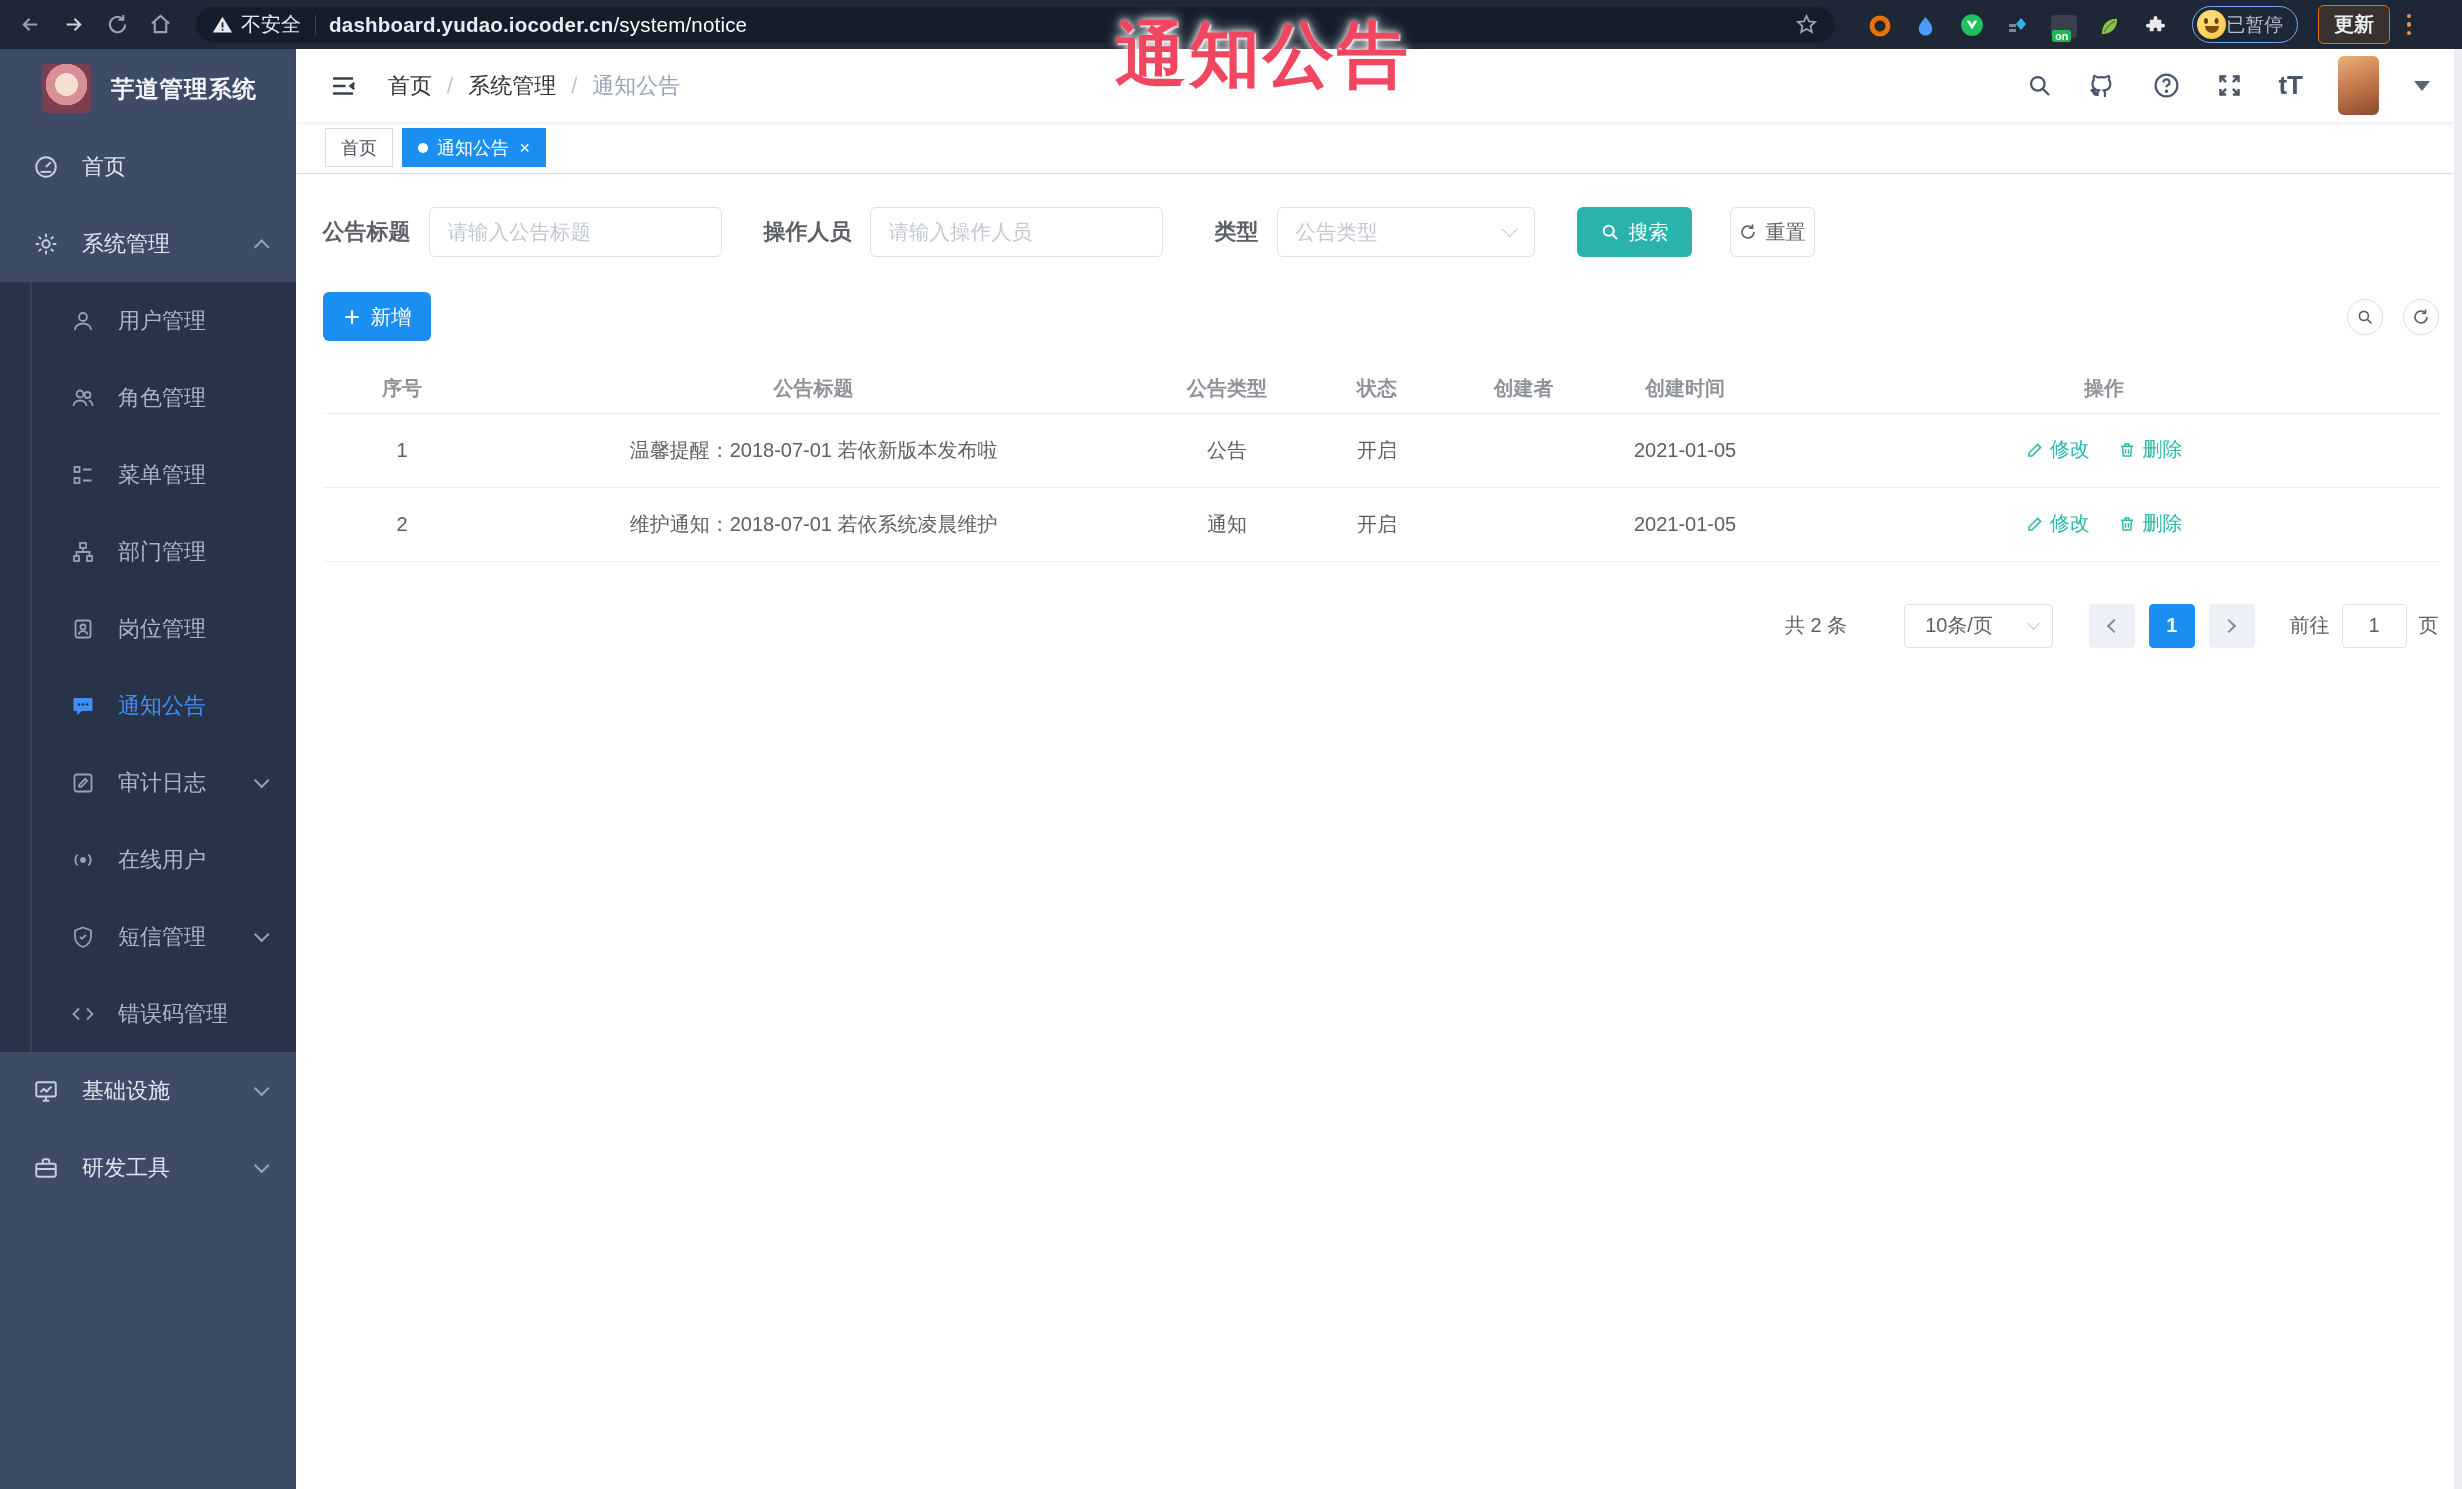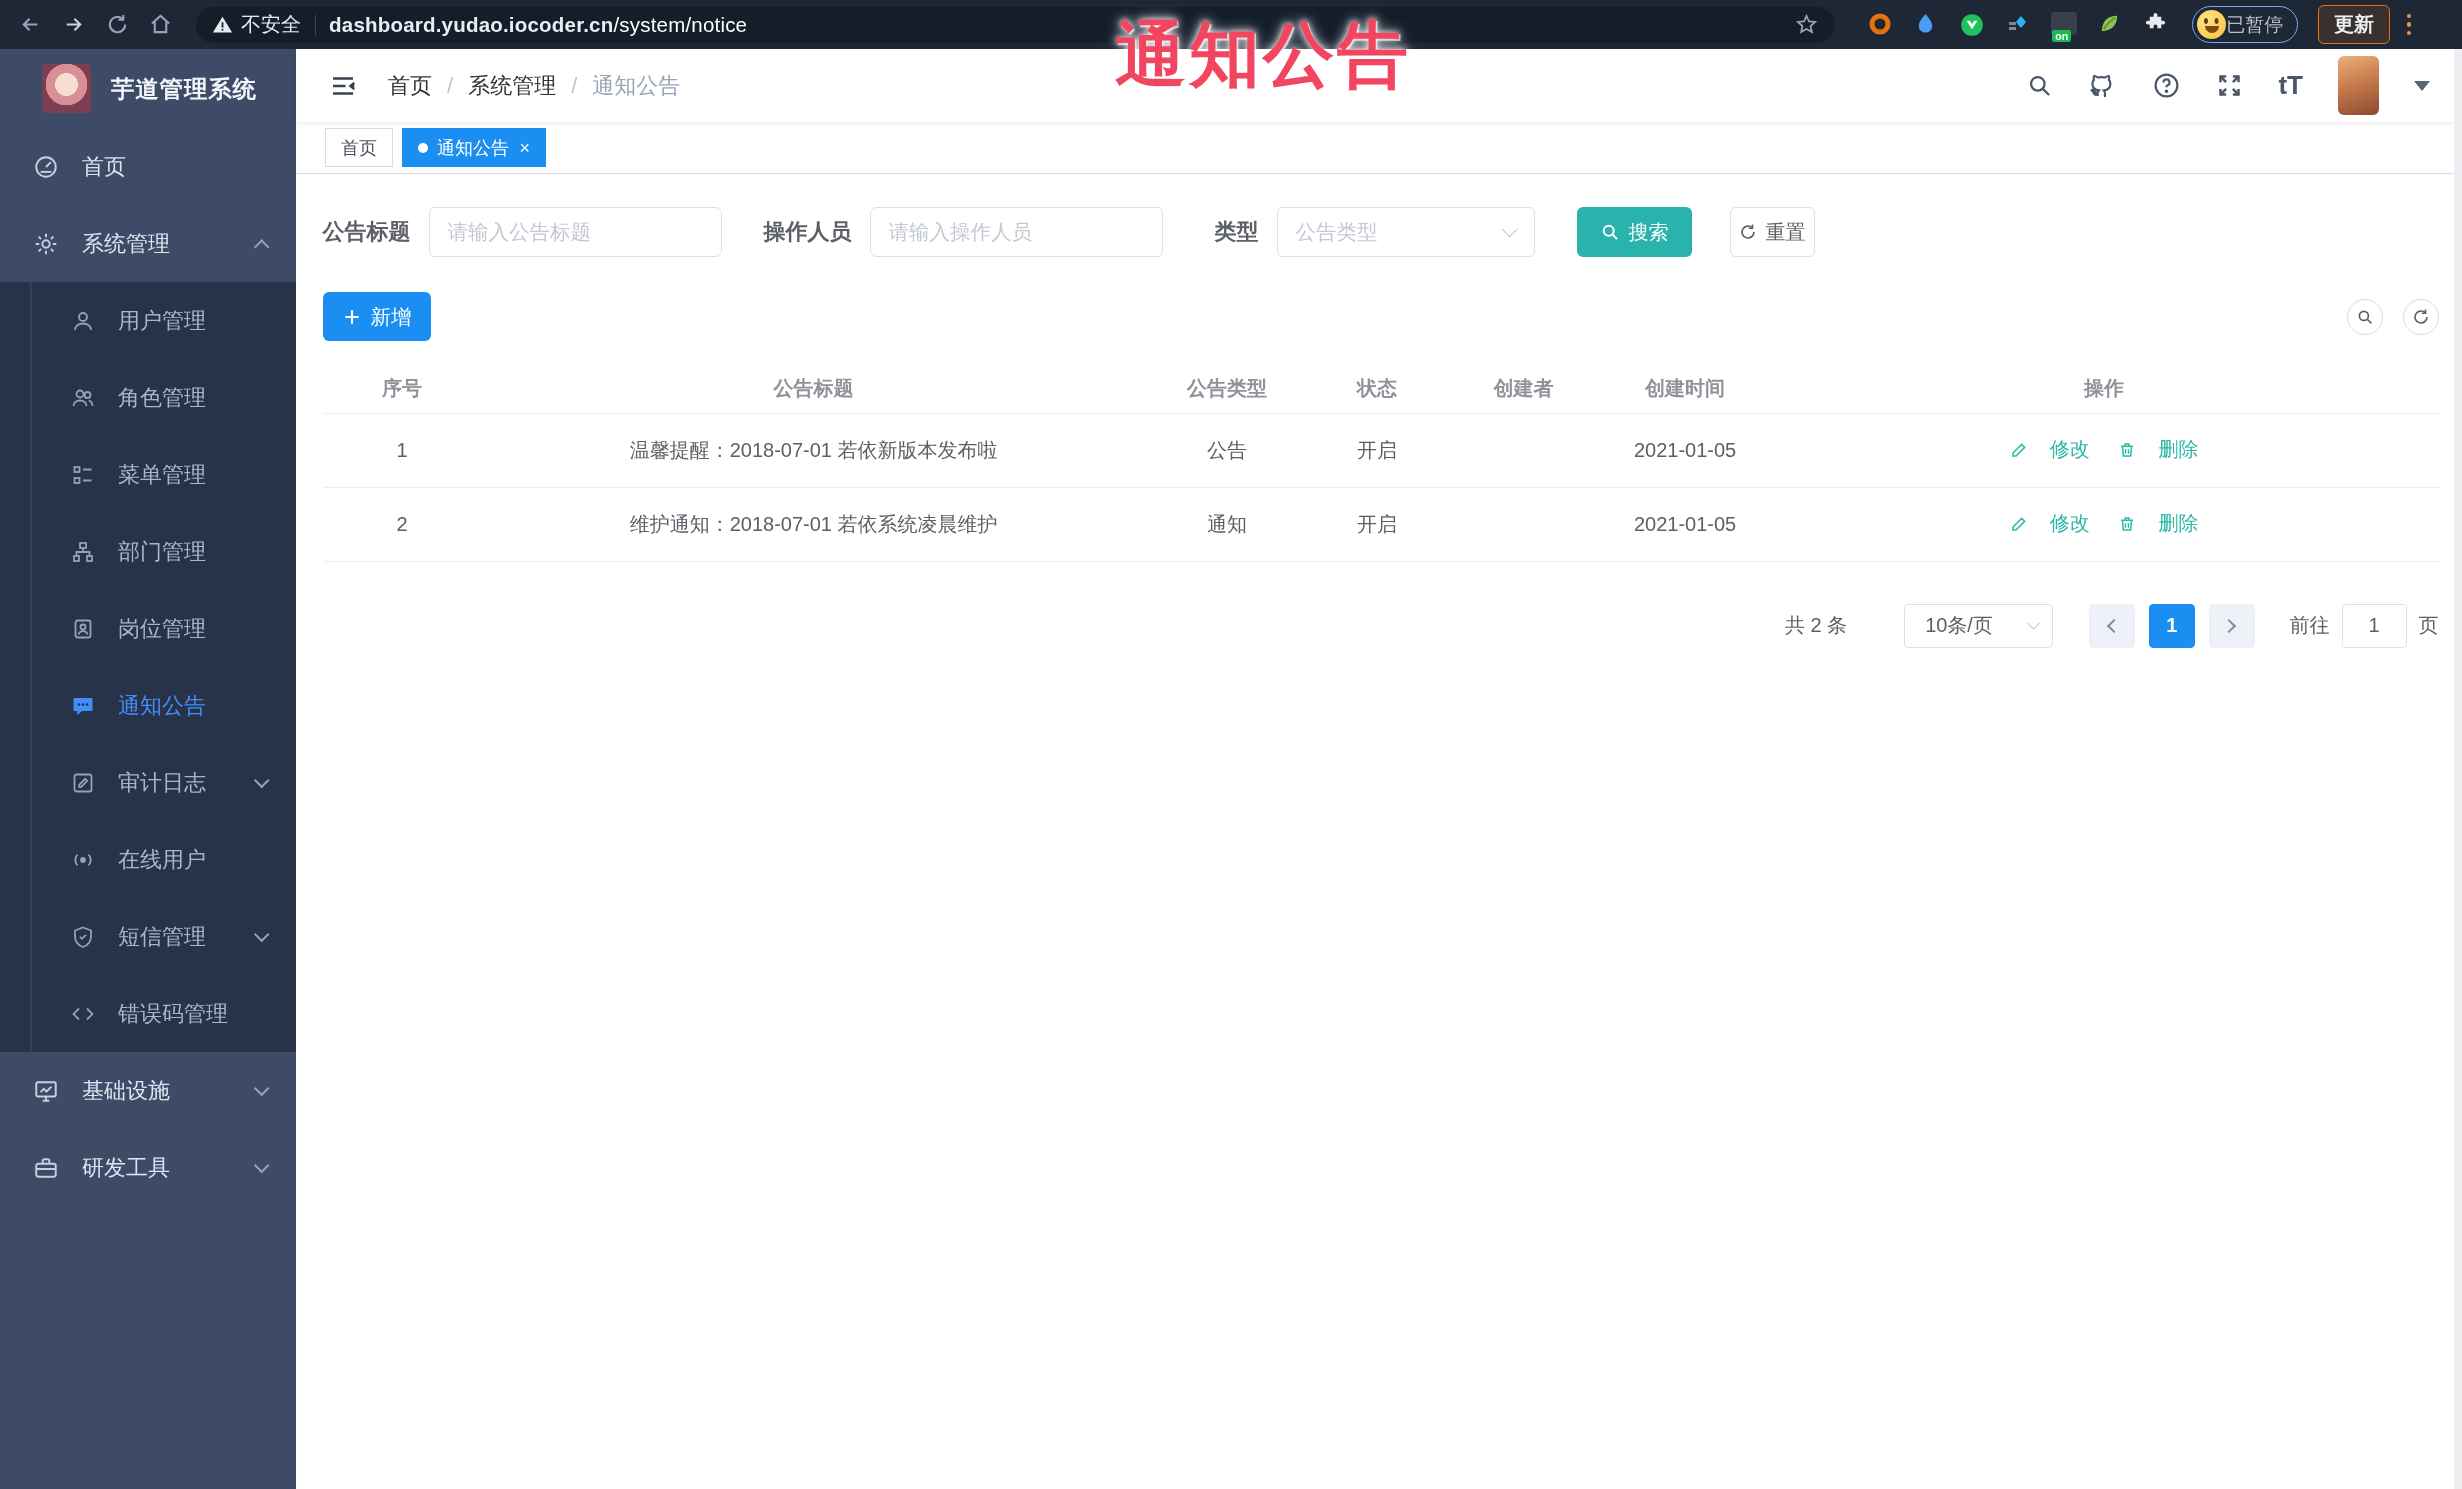--- a/index.html
+++ b/index.html
@@ -14,21 +14,21 @@
   .nav-btn{width:33px;height:33px;display:flex;align-items:center;justify-content:center;color:#98a2b3;margin-right:10.6px;}
   .nav-btn.bright{color:#cdd4df;}
   .url-pill{width:1639px;height:36px;background:#141e2b;border-radius:18px;display:flex;align-items:center;
     padding:0 16.7px;margin-left:7.6px;color:#e8eaf0;}
   .sec-chip{display:flex;align-items:center;gap:7.6px;font-size:20px;color:#e8eaf0;}
   .sec-divider{width:0.8px;height:20px;background:#3a4656;margin:0 13.7px;}
   .url-text{font-size:20.5px;font-weight:700;color:#e9ecf2;letter-spacing:0.2px;}
   .url-path{font-weight:400;color:#ffffff;}
   .url-star{margin-left:auto;color:#9aa4b2;}
   .ext-row{display:flex;align-items:center;gap:20px;margin-left:32px;}
-  .ext{width:26px;height:26px;display:flex;align-items:flex-start;justify-content:center;position:relative;}
+  .ext{width:26px;height:26px;display:flex;align-items:flex-end;justify-content:center;position:relative;}
   .ext-dark{width:26px;height:23px;background:#39404c;border-radius:3.8px;}
   .on-badge{position:absolute;left:1.5px;bottom:-4.6px;background:#1db954;color:#fff;font-size:10.6px;line-height:12px;
     padding:0 3px;border-radius:2.3px;font-weight:700;}
   .paused-pill{display:flex;align-items:center;gap:0;border:1.5px solid #7ea6f4;border-radius:758px;
     padding:3px 13.7px 3px 4.6px;margin-left:23px;color:#b7bec9;font-size:19px;}
   .emoji-face{width:29px;height:29px;border-radius:50%;background:radial-gradient(circle at 35% 30%,#ffe082,#fdd05a 60%,#f6b93c);position:relative;}
   .emoji-face::before{content:"";position:absolute;left:6.8px;top:8.3px;width:3.8px;height:5.3px;border-radius:50%;background:#5d4016;box-shadow:10.6px 0 0 #5d4016;}
   .emoji-face::after{content:"";position:absolute;left:7.6px;top:16px;width:13.7px;height:6.8px;border-radius:0 0 13.7px 13.7px;background:#7a4a12;}
   .update-pill{display:flex;align-items:center;margin-left:20px;border:1.5px solid #e8710a;background:rgba(232,113,10,.14);
     border-radius:6px;padding:4.6px 15px;color:#eceff3;font-size:20px;font-weight:700;}
@@ -95,21 +95,21 @@
   .add-row{margin-top:35px;display:flex;align-items:center;}
   .btn-add{width:108px;height:49px;background:#1b8ef2;color:#fff;font-size:20.5px;}
   .circle-btns{margin-left:auto;display:flex;gap:20px;}
   .circle-btn{width:36px;height:36px;border-radius:50%;border:0.8px solid #d9dce2;display:flex;
     align-items:center;justify-content:center;color:#5c6066;background:#fff;cursor:pointer;}
 
   
   table{margin-top:23px;border-collapse:collapse;table-layout:fixed;width:2116px;font-size:20px;}
   th{height:49px;font-weight:700;color:#8f9399;text-align:center;border-bottom:0.8px solid #ebeef5;}
   td{height:74px;color:#5c6066;text-align:center;border-bottom:0.8px solid #ebeef5;}
-  .action-link{display:inline-flex;gap:22px;color:#2db7a8;cursor:pointer;}
+  .action-link{display:inline-flex;gap:6px;color:#2db7a8;cursor:pointer;}
   .action-link + .action-link{margin-left:23px;}
 
   
   .pagination{margin-top:42px;display:flex;align-items:center;justify-content:flex-end;font-size:20px;color:#5c6066;}
   .pg-total{margin-right:23px;}
   .pg-size{width:149px;height:44px;border:0.8px solid #dcdfe6;border-radius:4.6px;display:flex;align-items:center;
     padding:0 13.7px 0 20px;margin-right:36px;cursor:pointer;margin-left:34px;}
   .pg-size .chev{border-color:#c0c4cc;border-width:1.5px;margin-left:auto;width:9px;height:9px;}
   .pg-btn{width:46px;height:44px;border-radius:4.6px;background:#edf0f7;display:flex;align-items:center;justify-content:center;cursor:pointer;}
   .pg-btn .chev{margin:0;border-color:#7d8aa8;border-width:2.3px;width:10px;height:10px;}

